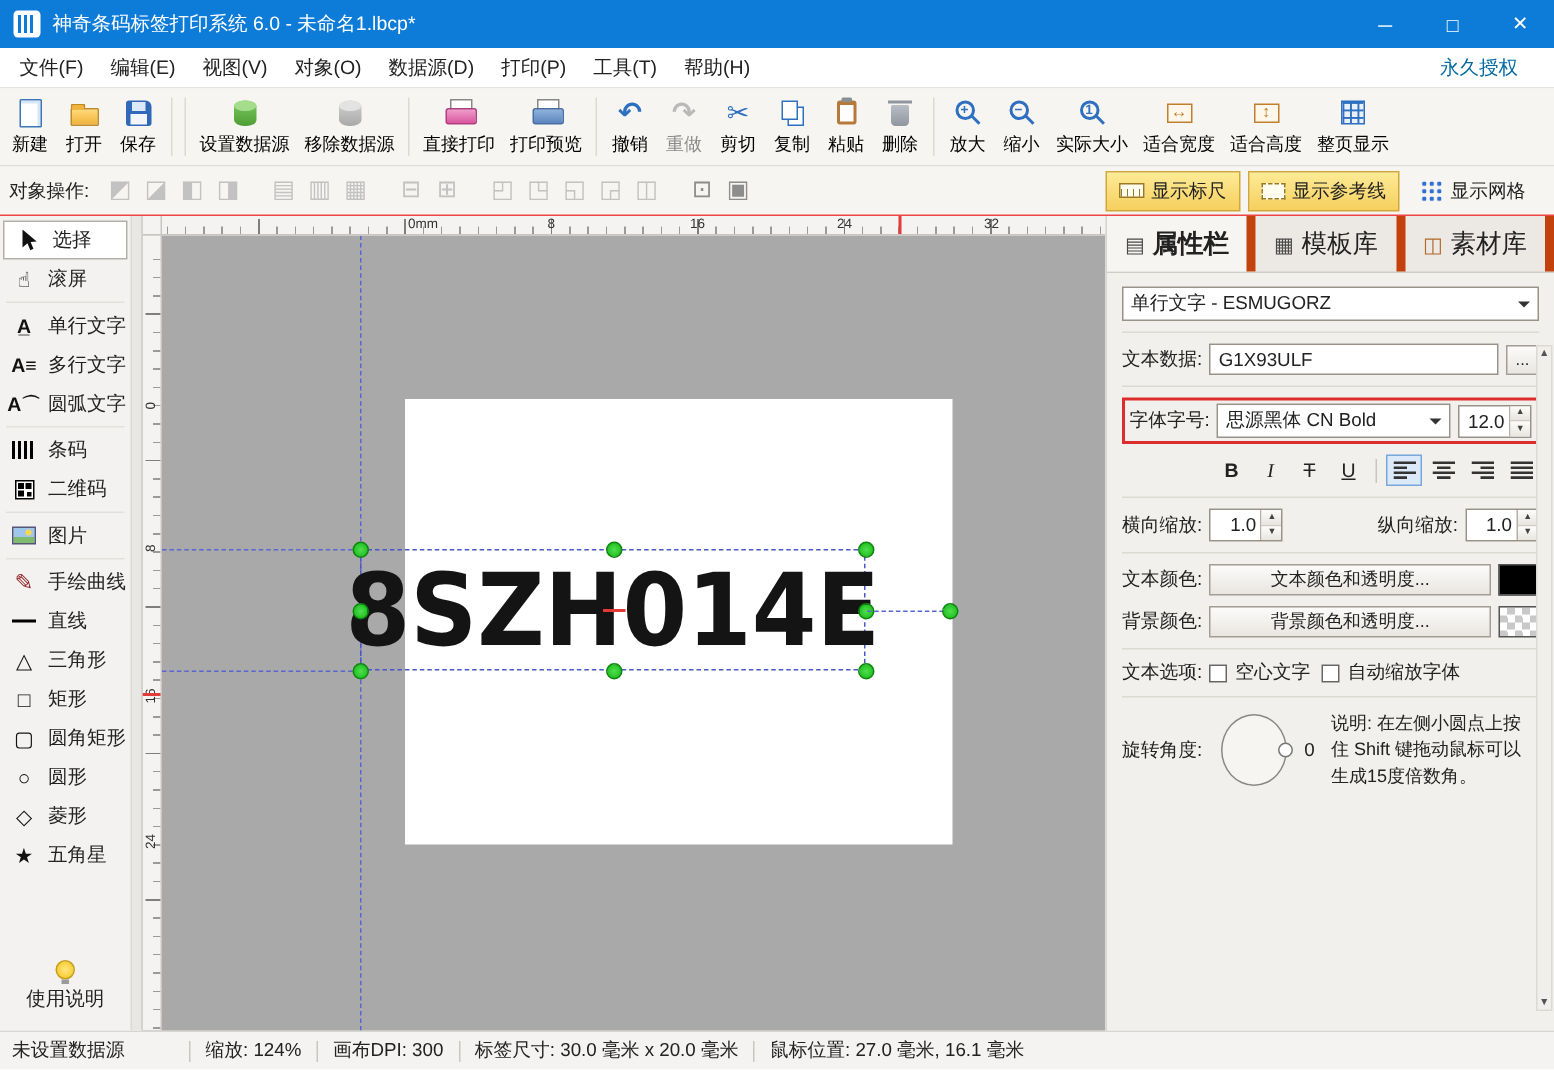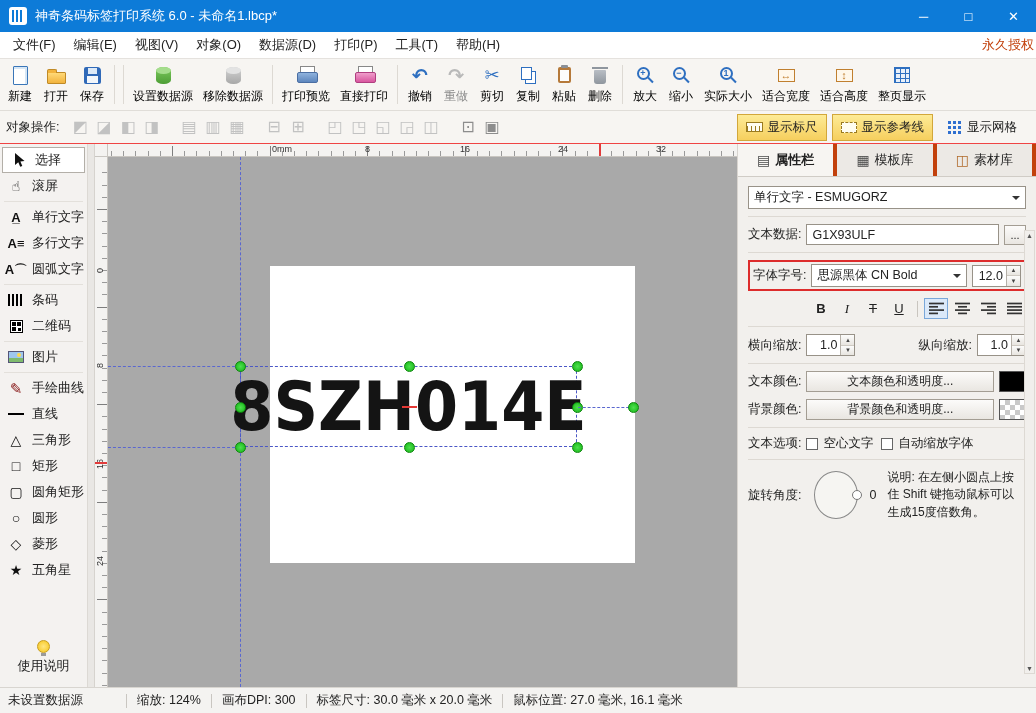--- a/index.html
+++ b/index.html
@@ -9,21 +9,21 @@
   .titlebar{height:32px;background:#0d7bd8;display:flex;align-items:center;color:#fff}
   .app-icon{width:18px;height:18px;margin:0 8px 0 9px;background:#fff;border-radius:3px;position:relative}
   .app-icon::after{content:"";position:absolute;inset:3px;background:repeating-linear-gradient(90deg,#0d7bd8 0 2px,#fff 2px 4px)}
   .title{font-size:13px;white-space:nowrap}
   .win-controls{margin-left:auto;display:flex;height:100%}
   .win-btn{width:45px;display:flex;align-items:center;justify-content:center;font-size:13px}
 
   
   .menubar{height:27px;display:flex;align-items:center;background:#fff;border-bottom:1px solid #e5e2de;padding-left:4px}
   .menu-item{padding:4px 9px;font-size:13px;white-space:nowrap}
-  .license{margin-left:auto;padding-right:2px;font-size:13px;color:#c2410c}
+  .license{margin-left:auto;padding-right:24px;font-size:13px;color:#0369a1}
 
   
   .toolbar{height:52px;background:#f7f5f2;display:flex;align-items:stretch;border-bottom:1px solid #e0ddd8;padding:0 2px}
   .tb-btn{display:flex;flex-direction:column;align-items:center;justify-content:center;gap:2px;padding:3px 5px;min-width:36px}
   .tb-btn .lbl{font-size:12px;color:#000000;white-space:nowrap}
   .tb-btn.dim .lbl{color:#8a8a8a}
   .tb-sep{width:1px;background:#ddd9d3;margin:6px 4px}
   .tbi{height:22px;display:flex;align-items:center;justify-content:center}
 
   .i-new{width:15px;height:19px;background:#fff;border:1px solid #3a76b8;box-shadow:inset -2px 2px 0 #d6e6f5;border-radius:1px}
@@ -109,21 +109,21 @@
   .guide.h{height:0;border-top:1px dashed #5a67cf}
   .sel{position:absolute;left:132px;top:209px;width:337px;height:81px;border:1px dashed #4a57c5}
   .sel-text{position:absolute;inset:0;display:flex;align-items:center;justify-content:center;font-family:"DejaVu Sans","Liberation Sans",sans-serif;font-weight:bold;font-size:62px;color:#141414;transform:scaleY(1.08);white-space:nowrap}
   .hd{position:absolute;width:11px;height:11px;border-radius:50%;background:radial-gradient(#4fe04f,#14b514);border:1px solid #0d860d}
   .rot-line{position:absolute;left:337px;top:40px;width:56px;height:0;border-top:1px dashed #5a67cf}
   .center-mark{position:absolute;left:161px;top:39px;width:15px;height:2px;background:#e53935}
 
   
   .panel{width:299px;background:#f2f0ed;border-left:1px solid #d8d4cf;display:flex;flex-direction:column;font-size:12.5px;position:relative}
   .panel-tabs{display:flex;border-bottom:1px solid #d0ccc6;background:#ece9e5}
-  .ptab{flex:1;display:flex;align-items:center;justify-content:center;gap:5px;padding:7px 2px;font-size:13px;border-right:4px solid #c2410c;white-space:nowrap}
+  .ptab{flex:1;display:flex;align-items:center;justify-content:center;gap:5px;padding:7px 2px;font-size:17px;border-right:6px solid #c2410c;white-space:nowrap}
   .ptab.active{background:#f7f5f2;font-weight:bold}
   .ptab .ticon::before{content:attr(data-glyph);font-size:14px;color:#4a4a4a}
   .ptab .ticon.orange::before{color:#b06a2a}
   .panel-body{padding:9px 10px 0 10px;display:flex;flex-direction:column;gap:7px}
   .prow{display:flex;align-items:center;gap:5px}
   .plabel{white-space:nowrap}
   .combo{flex:1;height:23px;background:#fff;border:1px solid #989288;display:flex;align-items:center;padding:0 5px;gap:4px;min-width:0}
   .combo .cval{overflow:hidden;white-space:nowrap;flex:1}
   .combo .arr{width:0;height:0;border:4px solid transparent;border-top-color:#333;margin-top:4px}
   .inputbox{flex:1;height:21px;background:#fff;border:1px solid #989288;display:flex;align-items:center;padding:0 5px}
@@ -220,29 +220,29 @@
     </div>
   <div class="tb-btn">
       <span class="tbi">
         <span class="i-db gray"></span>
       </span>
       <span class="lbl">移除数据源</span>
     </div>
   <div class="tb-sep"></div>
   <div class="tb-btn">
       <span class="tbi">
+        <span class="i-printer pink"></span>
+      </span>
+      <span class="lbl">直接打印</span>
+    </div>
+  <div class="tb-btn">
+      <span class="tbi">
         <span class="i-printer"></span>
       </span>
       <span class="lbl">打印预览</span>
-    </div>
-  <div class="tb-btn">
-      <span class="tbi">
-        <span class="i-printer pink"></span>
-      </span>
-      <span class="lbl">直接打印</span>
     </div>
   <div class="tb-sep"></div>
   <div class="tb-btn">
       <span class="tbi">
         <span class="i-undo">↶</span>
       </span>
       <span class="lbl">撤销</span>
     </div>
   <div class="tb-btn dim">
       <span class="tbi">

